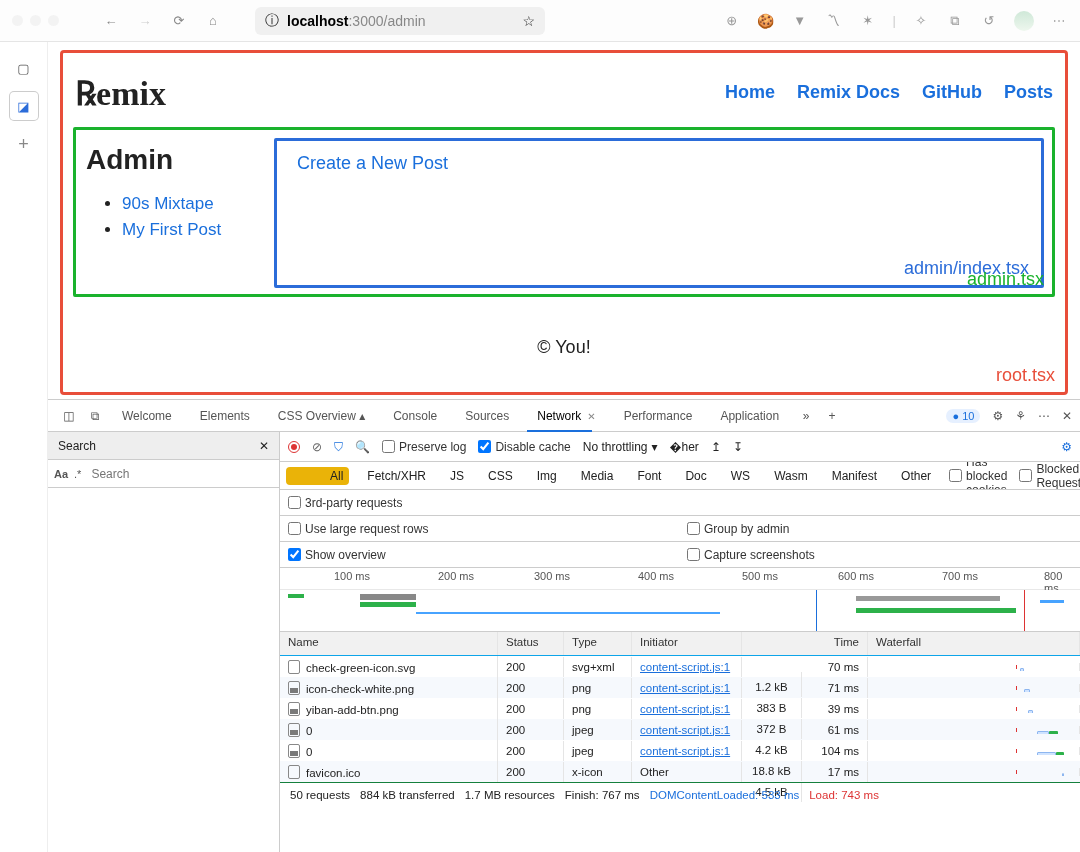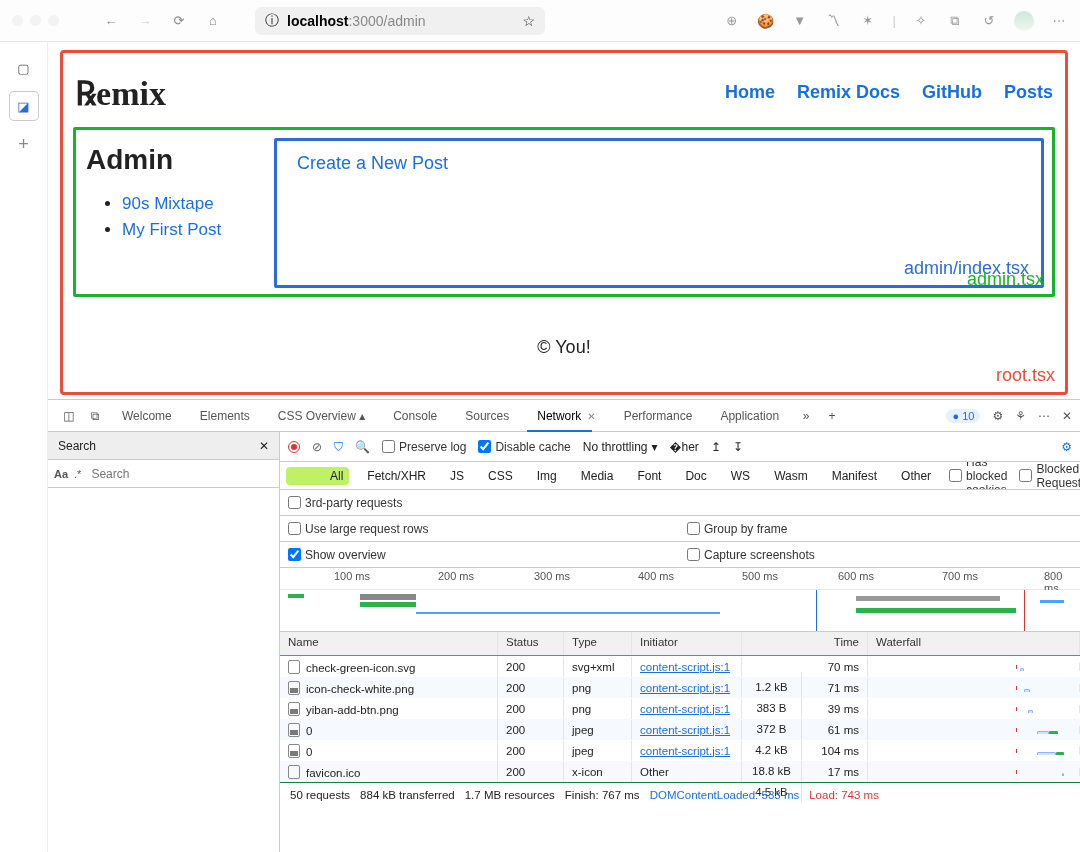--- a/index.html
+++ b/index.html
@@ -70,21 +70,21 @@
 .chk { display:flex; align-items:center; gap:4px; color:#333; }
 .chk input { width:13px; height:13px;}
 .throttling { display:flex; align-items:center; gap:4px; }
 .gear-right { margin-left:auto; color:#1a6fdc; }
 
 .net-filter { height:28px; border-bottom:1px solid #ccc; display:flex; align-items:center; padding:0 8px; gap:14px; }
 .net-filter input { border:none; outline:none; font-size:12px; width:140px; }
 
 .net-types { height:28px; border-bottom:1px solid #ccc; display:flex; align-items:center; padding:0 6px; gap:12px; flex-wrap:nowrap; overflow:hidden;}
 .type-pill { padding:2px 6px; border-radius:4px; cursor:pointer; }
-.type-pill.active { background:#bef264;padding-left:44px; }
+.type-pill.active { background:#eab308;padding-left:44px; }
 
 .net-opt-row { height:26px; border-bottom:1px solid #ccc; display:flex; align-items:center; padding:0 8px; gap:14px; }
 .net-opt-col { flex:1; display:flex; align-items:center; gap:6px;}
 
 .timeline-hdr { height:22px; border-bottom:1px solid #e8e8e8; display:flex; position:relative; font-size:11px; color:#555; padding-top:2px; }
 .timeline-hdr span { position:absolute; transform:translateX(-50%);}
 .timeline-body { height:42px; border-bottom:1px solid #ccc; position:relative; background:#fff; overflow:hidden;}
 .tl-bar { position:absolute; height:4px; top:6px;}
 .tl-mark { position:absolute; top:0; bottom:0; width:1px;}
 
@@ -269,21 +269,21 @@
           <div class="net-opt-row">
             <div class="net-opt-col">
                 <label class="chk">
                   <input type="checkbox" style="">
                   <span>Use large request rows</span>
                 </label>
               </div>
             <div class="net-opt-col">
                 <label class="chk">
                   <input type="checkbox" style="">
-                  <span>Group by frame</span>
+                  <span>Group by admin</span>
                 </label>
               </div>
           </div>
           <div class="net-opt-row" style="border-bottom:1px solid #ccc">
             <div class="net-opt-col">
                 <label class="chk">
                   <input type="checkbox" checked="" style="">
                   <span>Show overview</span>
                 </label>
               </div>

